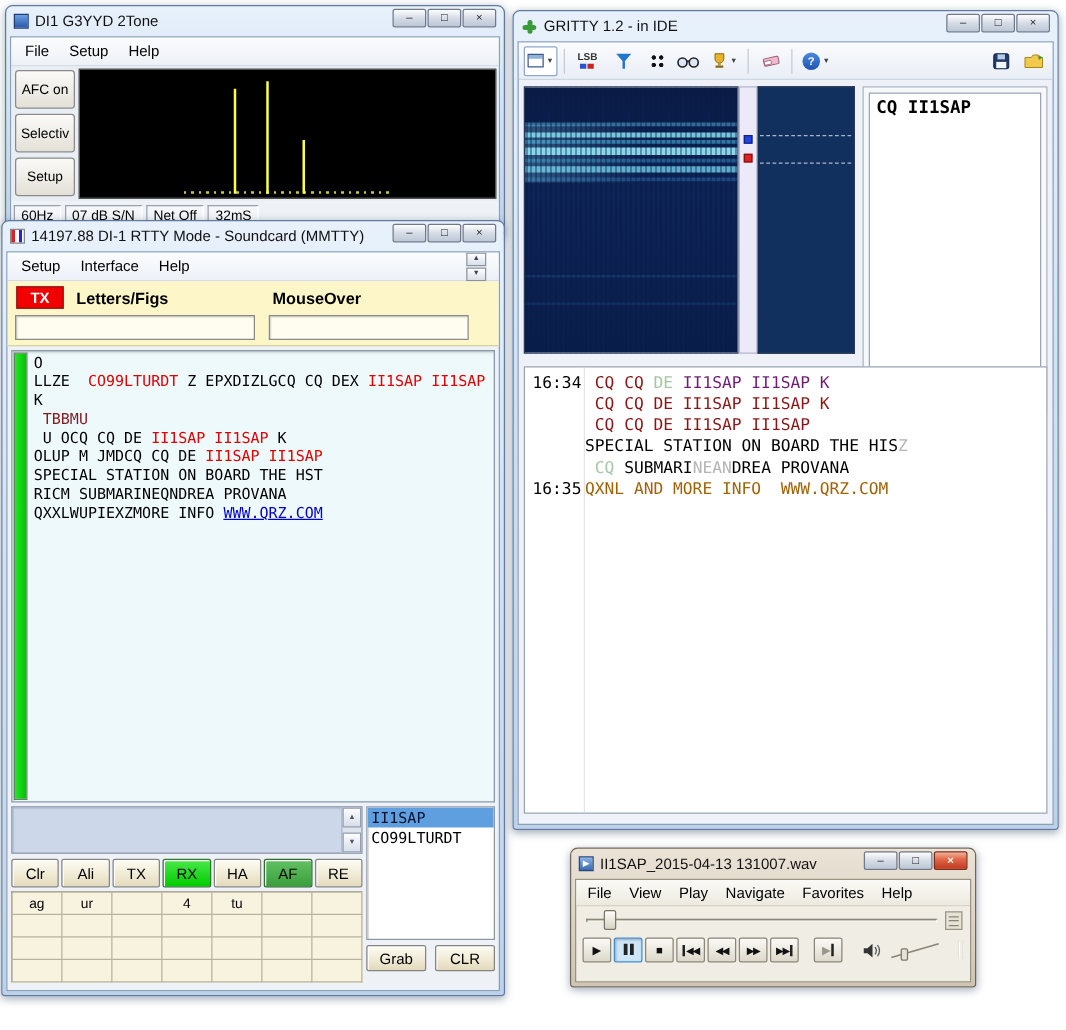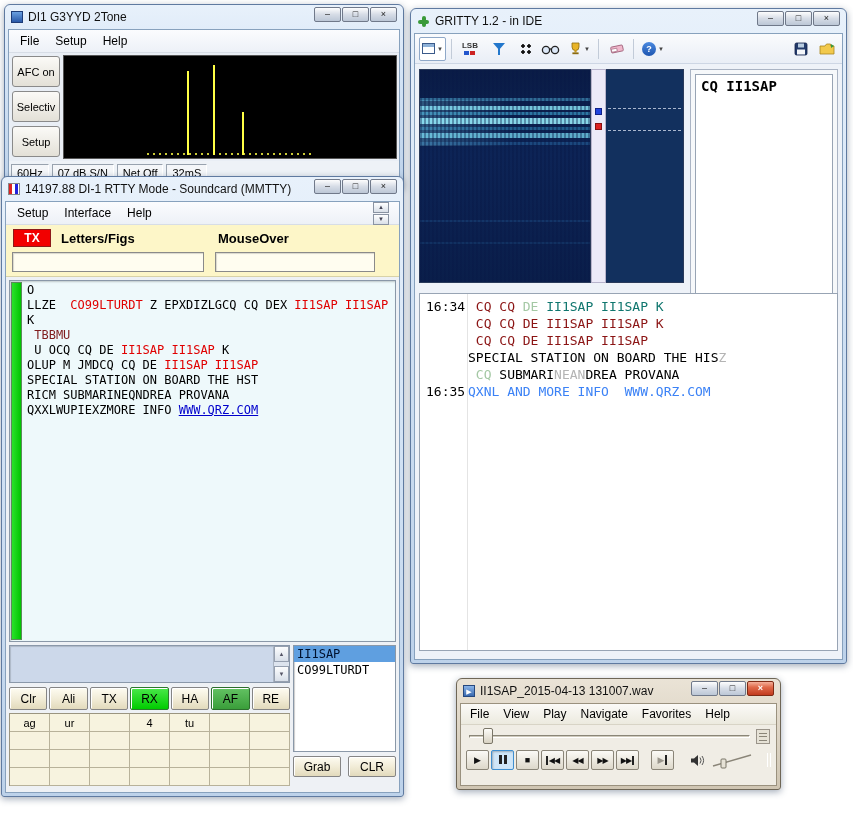--- a/index.html
+++ b/index.html
@@ -409,26 +409,26 @@
         <span class="dash-line" style="top:38px"></span>
         <span class="dash-line" style="top:60px"></span>
       </div>
       <div class="cq-outer">
         <div class="cq-inner">CQ II1SAP</div>
       </div>
     </div>
     <div class="g-decode">
       <div class="dec-rule"></div>
       <div id="gritty-decode-lines">
-          <div class="dec-line"><span class="dec-ts">16:34</span><span style="color: rgb(139, 20, 20);"> CQ CQ </span><span style="color: rgb(164, 200, 164);">DE </span><span style="color: #0f766e;">II1SAP II1SAP K</span></div>
+          <div class="dec-line"><span class="dec-ts">16:34</span><span style="color: rgb(139, 20, 20);"> CQ CQ </span><span style="color: rgb(164, 200, 164);">DE </span><span style="color: #701a75;">II1SAP II1SAP K</span></div>
           <div class="dec-line"><span class="dec-ts"></span><span style="color: rgb(139, 20, 20);"> CQ CQ DE II1SAP II1SAP K</span></div>
           <div class="dec-line"><span class="dec-ts"></span><span style="color: rgb(139, 20, 20);"> CQ CQ DE II1SAP II1SAP</span></div>
           <div class="dec-line"><span class="dec-ts"></span><span style="color: rgb(0, 0, 0);">SPECIAL STATION ON BOARD THE HIS</span><span style="color: rgb(180, 180, 180);">Z</span></div>
           <div class="dec-line"><span class="dec-ts"></span><span style="color: rgb(0, 0, 0);"> </span><span style="color: rgb(164, 200, 164);">CQ</span><span style="color: rgb(0, 0, 0);"> SUBMARI</span><span style="color: rgb(180, 180, 180);">NEAN</span><span style="color: rgb(0, 0, 0);">DREA PROVANA</span></div>
-          <div class="dec-line"><span class="dec-ts">16:35</span><span style="color: #3b82f6;">QXNL AND MORE INFO  WWW.QRZ.COM</span></div>
+          <div class="dec-line"><span class="dec-ts">16:35</span><span style="color: #a16207;">QXNL AND MORE INFO  WWW.QRZ.COM</span></div>
         </div>
     </div>
   </div>
 </div>
 
 <div class="win" id="win-wav">
   <div class="titlebar">
     <span class="app-icon ico-wav">▶</span>
     <span class="title-text">II1SAP_2015-04-13 131007.wav</span>
     <span class="winbtns">

